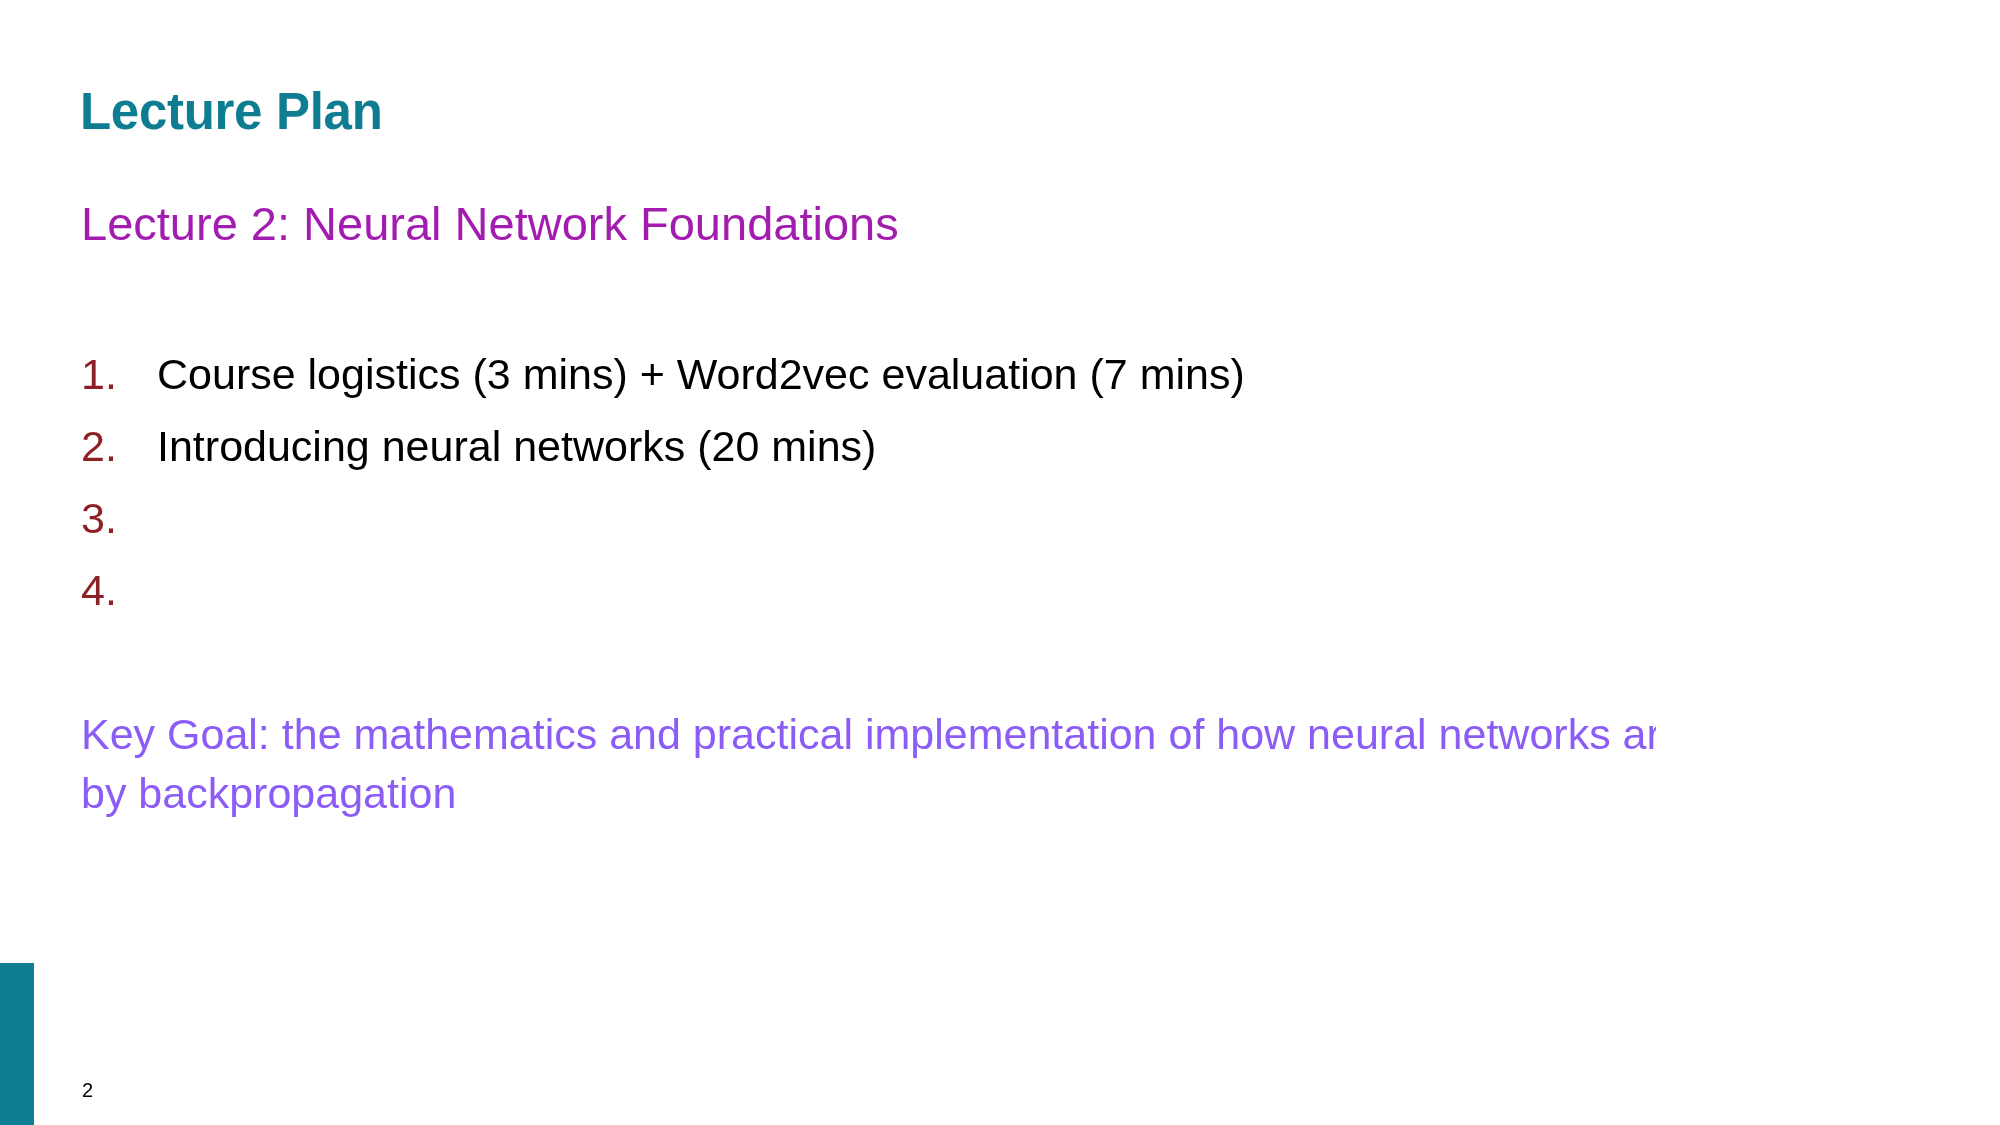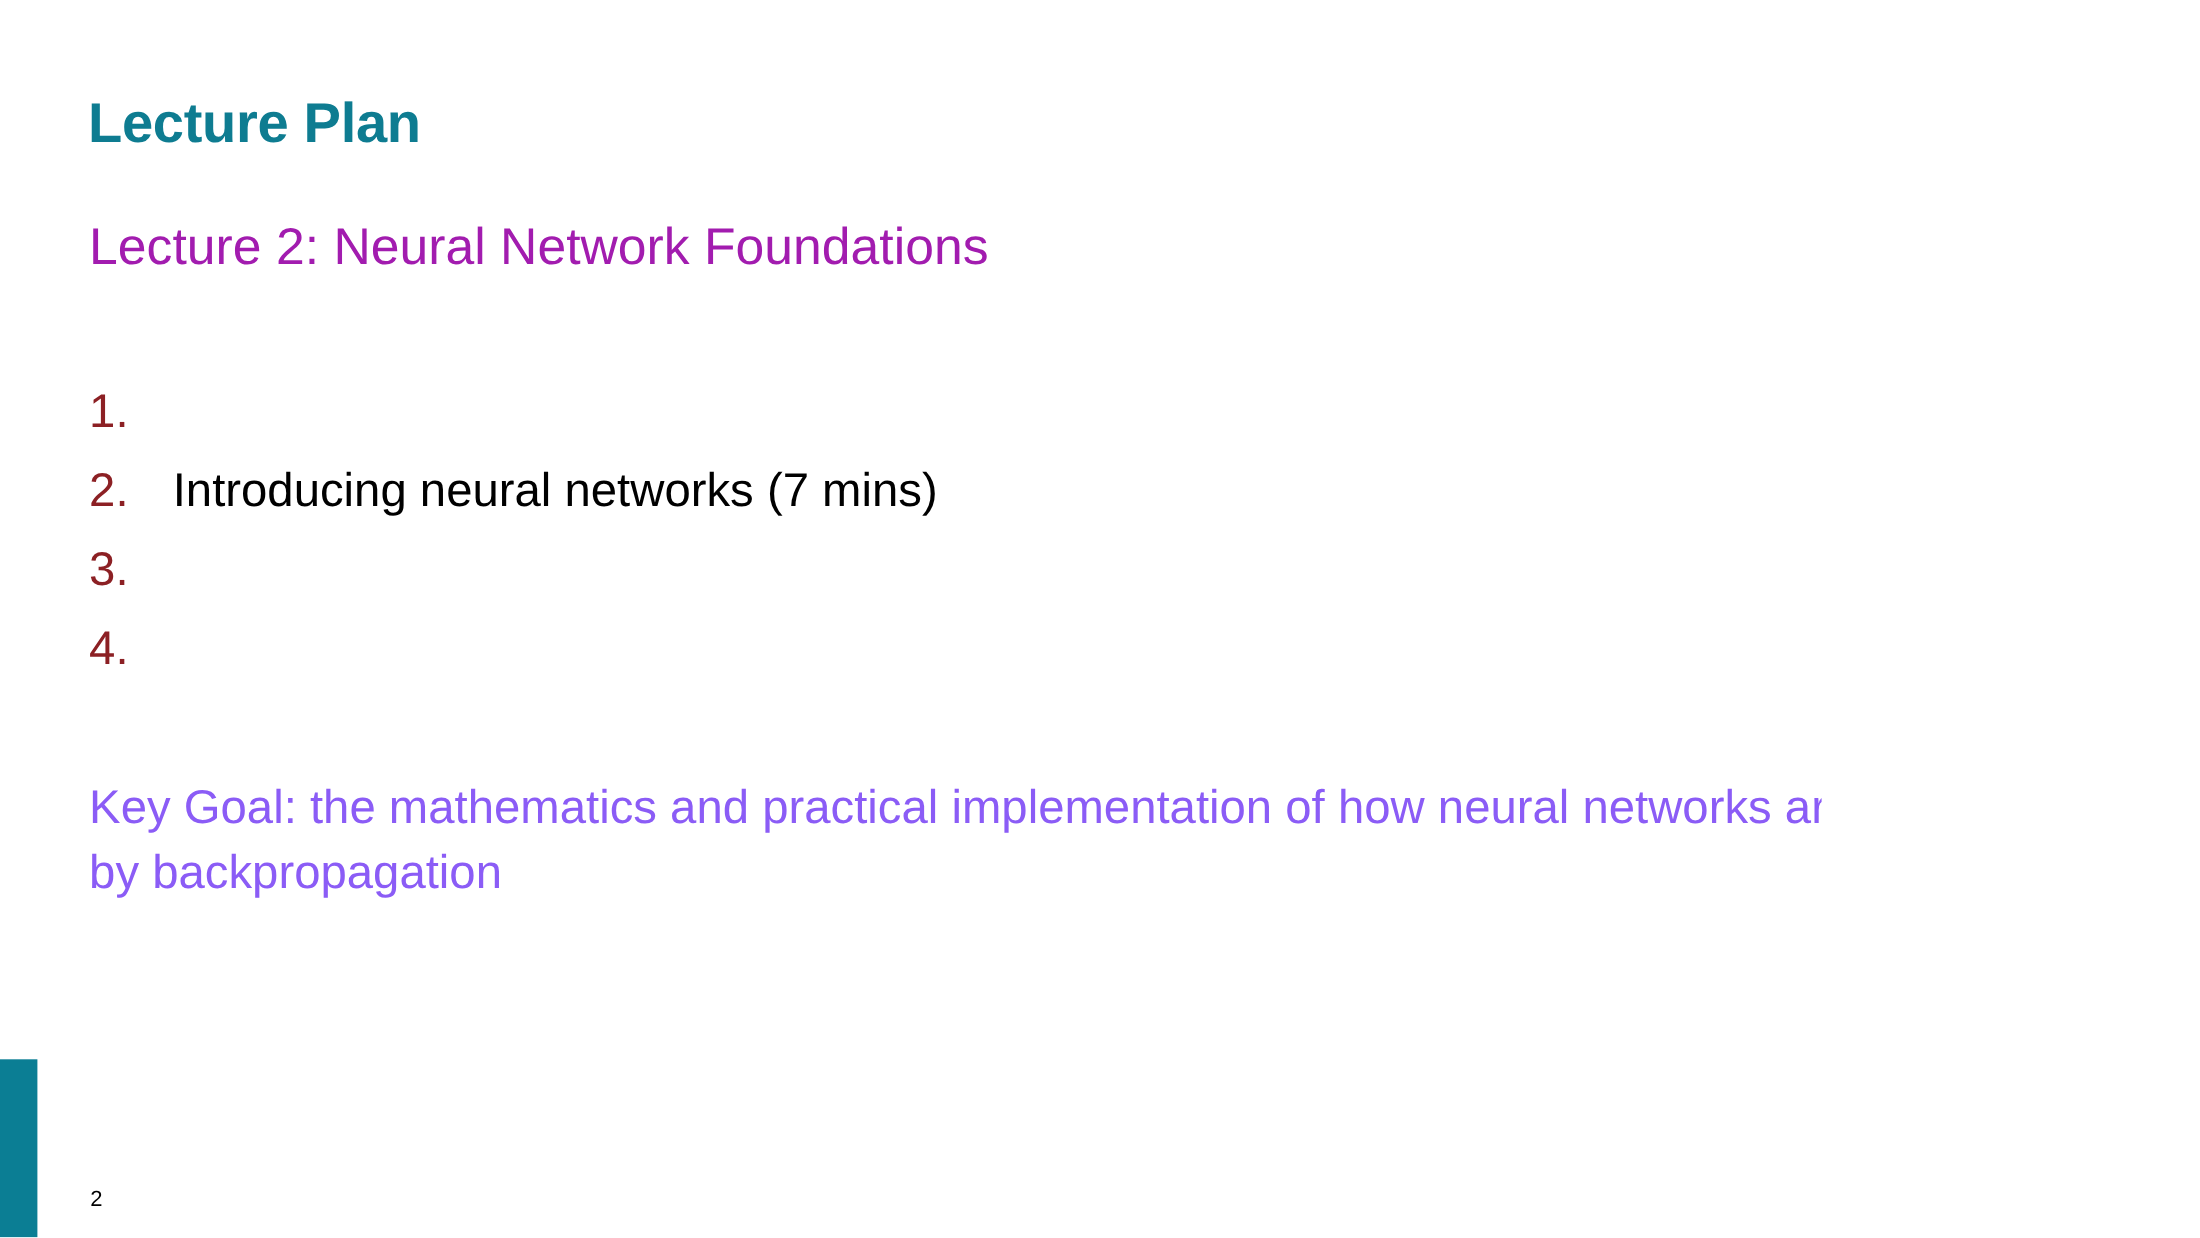--- a/index.html
+++ b/index.html
@@ -125,24 +125,25 @@
 
   <div class="accent-bar-bottomleft"></div>
 
   <h1 class="slide-title">Lecture Plan</h1>
 
   <div class="slide-subtitle">Lecture 2: Neural Network Foundations</div>
 
   <ol class="agenda-list">
     <li class="agenda-item">
       <span class="agenda-number">1.</span>
+      <span class="agenda-text">Course logistics (3 mins) + Word2vec evaluation (7 mins)</span>
     </li>
     <li class="agenda-item">
       <span class="agenda-number">2.</span>
-      <span class="agenda-text">Introducing neural networks (7 mins)</span>
+      <span class="agenda-text">Introducing neural networks (20 mins)</span>
     </li>
     <li class="agenda-item">
       <span class="agenda-number">3.</span>
     </li>
     <li class="agenda-item">
       <span class="agenda-number">4.</span>
     </li>
   </ol>
 
   <div class="key-goal">Key Goal: the mathematics and practical implementation of how neural networks are trained by backpropagation</div>

